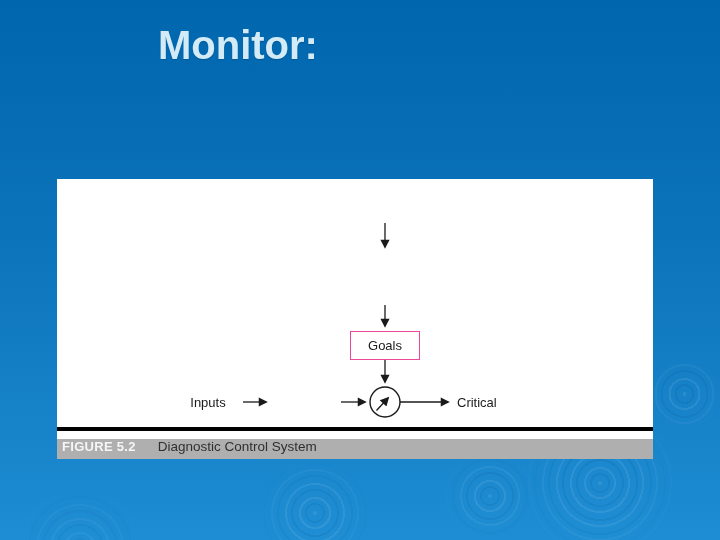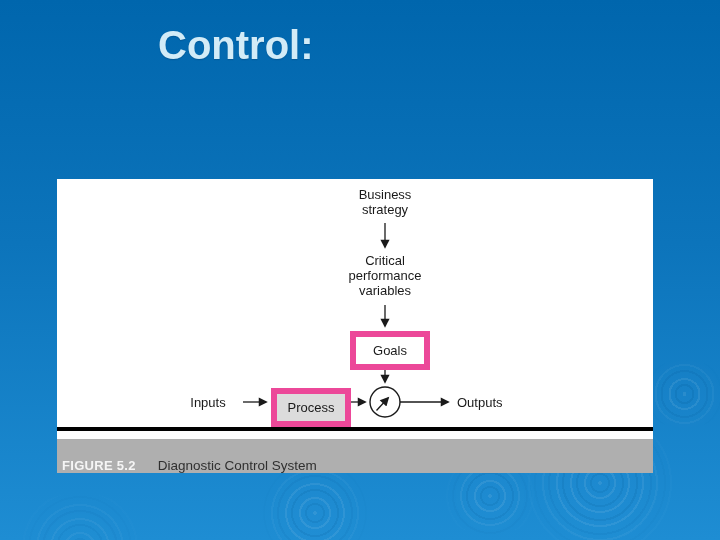--- a/index.html
+++ b/index.html
@@ -40,22 +40,22 @@
 
   
   .figure-panel { position:absolute; left:57px; top:179px; width:596px; }
   .diagram {
     position:relative; width:596px; height:248px;
     background:var(--panel-background,#FFFFFF);
   }
   .black-rule { height:4px; background:#000; }
   .rule-gap   { height:8px; background:var(--panel-background,#FFFFFF); }
   .caption-bar {
-    height:34px; background:var(--caption-bar,#AFAFAF);
-    display:flex; align-items:flex-end;
+    height:20px; background:var(--caption-bar,#AFAFAF);
+    display:flex; align-items:flex-start;
   }
   .figure-label {
     margin-left:5px; font-weight:bold; font-size:13px; letter-spacing:.3px;
     color:var(--caption-label-text,#F5F5F5);
   }
   .figure-title {
     margin-left:22px; font-size:13.5px;
     color:var(--caption-title-text,#303030);
   }
 
@@ -64,40 +64,40 @@
   .lbl {
     position:absolute; font-size:13px; line-height:15px;
     color:var(--diagram-line,#1A1A1A); text-align:center;
   }
   .lbl-business { left:288px; top:8px;  width:80px; }
   .lbl-critical { left:283px; top:74px; width:90px; }
   .lbl-inputs   { left:120px; top:216px; width:62px; text-align:center; }
   .lbl-outputs  { left:400px; top:216px; width:70px; text-align:left; }
   .node-box {
     position:absolute; width:68px; height:27px;
-    border:6px solid #ec4899; background:#fff;
+    border:1px solid #ec4899; background:#fff;
     display:flex; align-items:center; justify-content:center;
     font-size:13px; color:var(--diagram-line,#1A1A1A);
   }
   .goals-box   { left:293px; top:152px; }
   .process-box { left:214px; top:209px; background:var(--process-box-fill,#DCDCDC); }
 </style>
 </head>
 <body>
 
 <div class="slide">
 
   <div class="ripple r1"></div>
   <div class="ripple r2"></div>
   <div class="ripple r3"></div>
   <div class="ripple r4"></div>
   <div class="ripple r5"></div>
 
   <div class="title">
-    <div>Control:</div>
+    <div>Monitor:</div>
   </div>
 
   <div class="figure-panel">
 
     <div class="diagram">
 
       <svg class="arrow-layer" viewBox="0 0 596 248">
         <defs>
           <marker id="ah" viewBox="0 0 10 10" refX="8" refY="5" markerWidth="9" markerHeight="7" orient="auto-start-reverse">
             <path d="M0,0 L10,5 L0,10 z" fill="#1a1a1a"></path>
@@ -110,30 +110,25 @@
           <line x1="186" y1="223" x2="209" y2="223" marker-end="url(#ah)"></line>
           <line x1="284" y1="223" x2="308" y2="223" marker-end="url(#ah)"></line>
           <line x1="343" y1="223" x2="391" y2="223" marker-end="url(#ah)"></line>
           <g>
             <circle cx="328" cy="223" r="15" fill="#ffffff" stroke-width="1.4"></circle>
             <line x1="319.5" y1="231.5" x2="331" y2="219" marker-end="url(#ah)"></line>
           </g>
         </g>
       </svg>
 
-      <div class="lbl lbl-business">Business strategy</div>
-      <div class="lbl lbl-critical">Critical performance variables</div>
       <div class="node-box goals-box">
         <span>Goals</span>
       </div>
       <div class="lbl lbl-inputs">Inputs</div>
-      <div class="node-box process-box">
-        <span>Process</span>
-      </div>
-      <div class="lbl lbl-outputs">Outputs</div>
+      <div class="lbl lbl-outputs">Critical</div>
     </div>
 
     <div class="black-rule"></div>
     <div class="rule-gap"></div>
 
     <div class="caption-bar">
       <span class="figure-label">FIGURE 5.2</span>
       <span class="figure-title">Diagnostic Control System</span>
     </div>
   </div>

